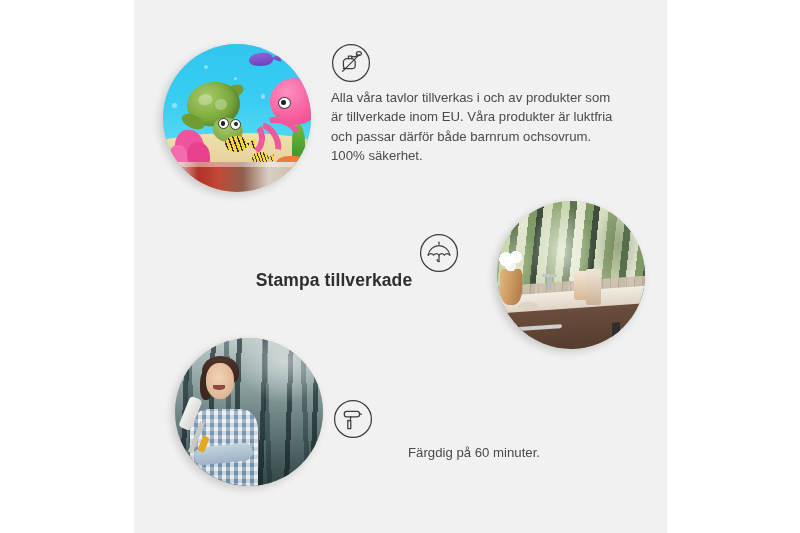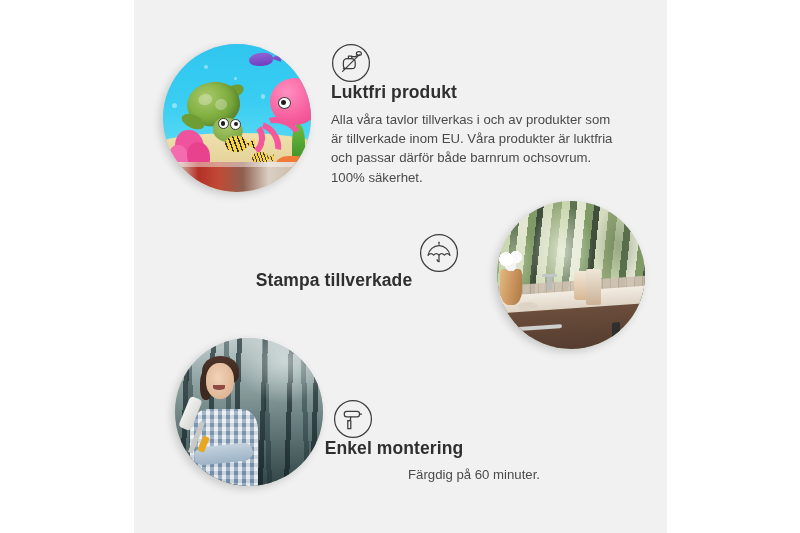--- a/index.html
+++ b/index.html
@@ -434,21 +434,20 @@
       <path d="M12.4 25.6 h8.6 a3.2 3.2 0 0 0 3.2-3.2 v-3.1 a3.6 3.6 0 0 0-3.6-3.6 h-4.6 a3.6 3.6 0 0 0-3.6 3.6 v3.1 a3.2 3.2 0 0 0 3.2 3.2 z"></path>
       <path d="M17.4 15.7 v-2.6 h3.4 v2.6"></path>
       <path d="M20.8 13.6 h3.1"></path>
       <path d="M23.9 13.6 q2.6 0 2.6 -2.0"></path>
       <ellipse cx="27.9" cy="10.6" rx="2.5" ry="1.9"></ellipse>
       <path d="M11.6 28.4 L28.4 11.6"></path>
     </svg>
   </div>
 
   <div class="feature-text" style="left:331px; top:82px; width:292px; text-align:left;">
-    <div class="feat-title">Luktfri produkt</div>
     <div class="feat-body" style="margin-top:6px;">Alla våra tavlor tillverkas i och av produkter som är tillverkade inom EU. Våra produkter är luktfria och passar därför både barnrum ochsovrum. 100% säkerhet.</div>
   </div>
 
   <div class="photo" style="left:497px; top:201px; width:148px; height:148px;">
     <div class="inner">
       <div class="leafwall"></div>
       <div class="backsplash"></div>
       <div class="counter"></div>
       <div class="vanity">
         <div class="vanity-pull"></div>
@@ -499,17 +498,16 @@
     <svg viewBox="0 0 40 40" fill="none" stroke="#3d3d3d" stroke-width="1.25" stroke-linecap="round" stroke-linejoin="round">
       <circle cx="20" cy="20" r="18.4"></circle>
       <rect x="11.3" y="12.4" width="15.2" height="5.4" rx="2.3"></rect>
       <path d="M17.6 17.8 v2.3 a1.6 1.6 0 0 1-1.6 1.6 h-1.2"></path>
       <path d="M14.8 21.7 h3.0 v8.0 h-3.0 z"></path>
       <path d="M26.5 15.1 h2.0"></path>
     </svg>
   </div>
 
   <div class="feature-text" style="left:248px; top:438px; width:292px; text-align:center;">
-    <div class="feat-title">Enkel montering</div>
     <div class="feat-body" style="margin-top:5px;text-align:right;">Färgdig på 60 minuter.</div>
   </div>
 
 </div>
 
 </body></html>

